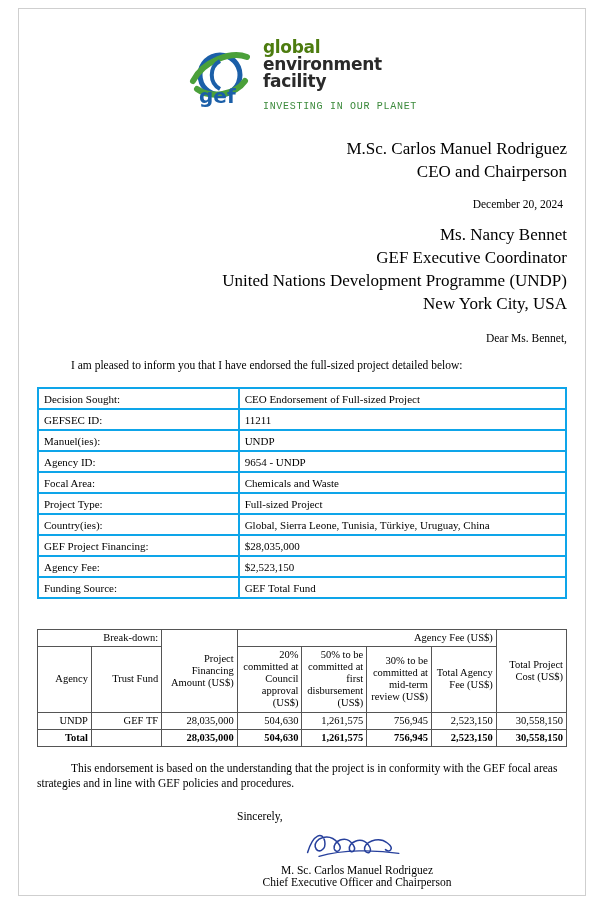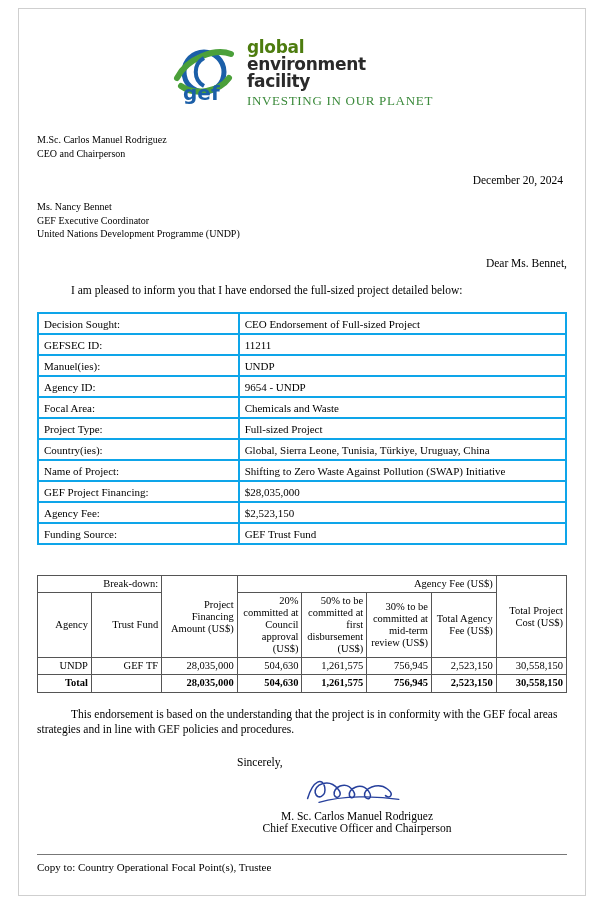--- a/index.html
+++ b/index.html
@@ -55,31 +55,32 @@
     font-family: "DejaVu Sans", sans-serif;
     font-weight: bold;
     font-size: 17px;
     letter-spacing: -0.3px;
     color: #1f1f1f;
   }
   .logo-text .l1 { color: #4d7c0f; }
   .logo-text .l2 { color: #2a2a2a; }
   .logo-text .l3 { color: #2a2a2a; }
   .logo-text .tag {
-    font-family: Liberation Serif, serif;
-    font-size: 13px;
+    font-family: Liberation Mono, monospace;
+    font-size: 10px;
     letter-spacing: 0.7px;
     color: #3b8a3b;
-    margin-top: 4px;
+    margin-top: 12px;
   }
 
   
   .addr {
-    font-size: 10px;
+    font-size: 17px;
     line-height: 1.35;
+    text-align: right;
   }
   .date-line {
     text-align: right;
     font-size: 11.5px;
     margin: 14px 4px 14px 0;
   }
   .salutation {
     font-size: 11.5px;
     margin-top: 16px;
     text-align: right;
@@ -185,20 +186,21 @@
         <div>M.Sc. Carlos Manuel Rodriguez</div>
         <div>CEO and Chairperson</div>
       </div>
 
       <div class="date-line">December 20, 2024</div>
 
       <div class="addr">
         <div>Ms. Nancy Bennet</div>
         <div>GEF Executive Coordinator</div>
         <div>United Nations Development Programme (UNDP)</div>
+        <div>New York City, USA</div>
       </div>
 
       <div class="salutation">Dear Ms. Bennet,</div>
 
       <div class="para">I am pleased to inform you that I have endorsed the full-sized project detailed below:</div>
 
       <table class="info-table">
         <tbody>
           <tr>
             <td class="k">Decision Sought:</td>
@@ -222,34 +224,30 @@
           </tr>
           <tr>
             <td class="k">Project Type:</td>
             <td>Full-sized Project</td>
           </tr>
           <tr>
             <td class="k">Country(ies):</td>
             <td>Global, Sierra Leone, Tunisia, Türkiye, Uruguay, China</td>
           </tr>
           <tr>
-            <td class="k">Name of Project:</td>
-            <td>Shifting to Zero Waste Against Pollution (SWAP) Initiative</td>
-          </tr>
-          <tr>
             <td class="k">GEF Project Financing:</td>
             <td>$28,035,000</td>
           </tr>
           <tr>
             <td class="k">Agency Fee:</td>
             <td>$2,523,150</td>
           </tr>
           <tr>
             <td class="k">Funding Source:</td>
-            <td>GEF Trust Fund</td>
+            <td>GEF Total Fund</td>
           </tr>
         </tbody>
       </table>
 
       <table class="bd-table">
         <tbody>
           <tr>
             <td class="hd" colspan="2">Break-down:</td>
             <td class="hd" rowspan="2" style="width:14%">Project Financing Amount (US$)</td>
             <td class="hd" colspan="4">Agency Fee (US$)</td>

